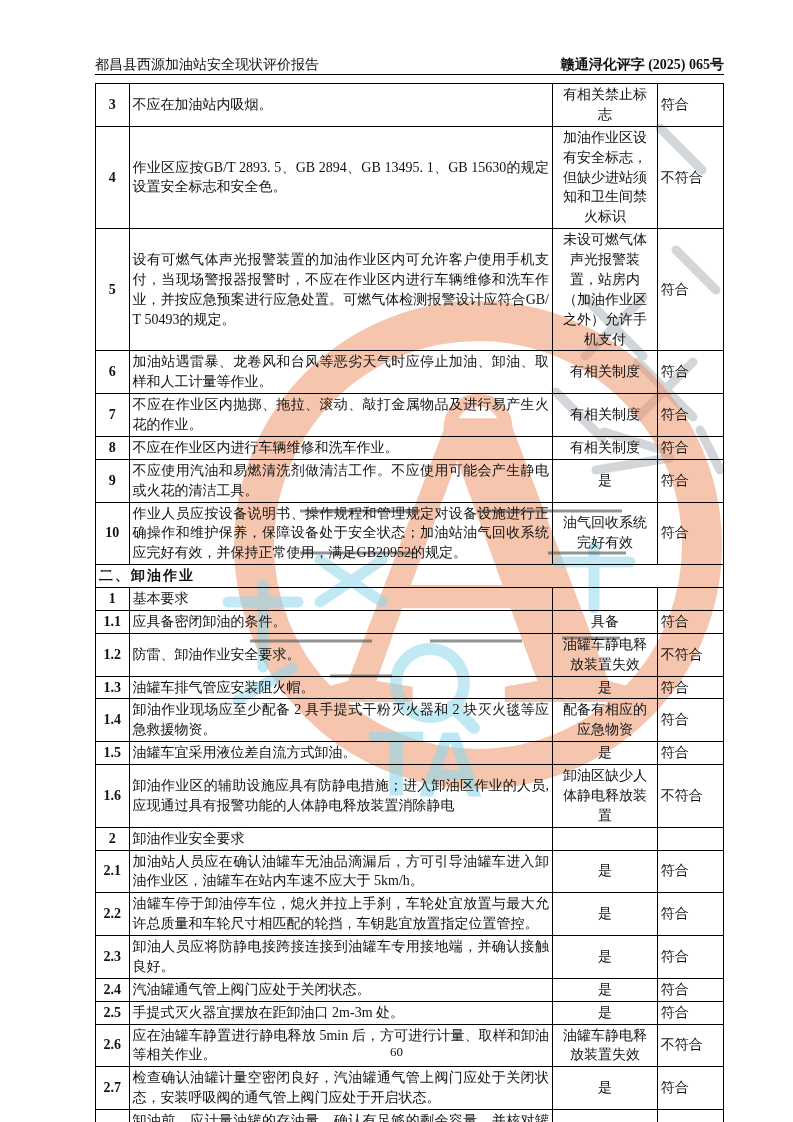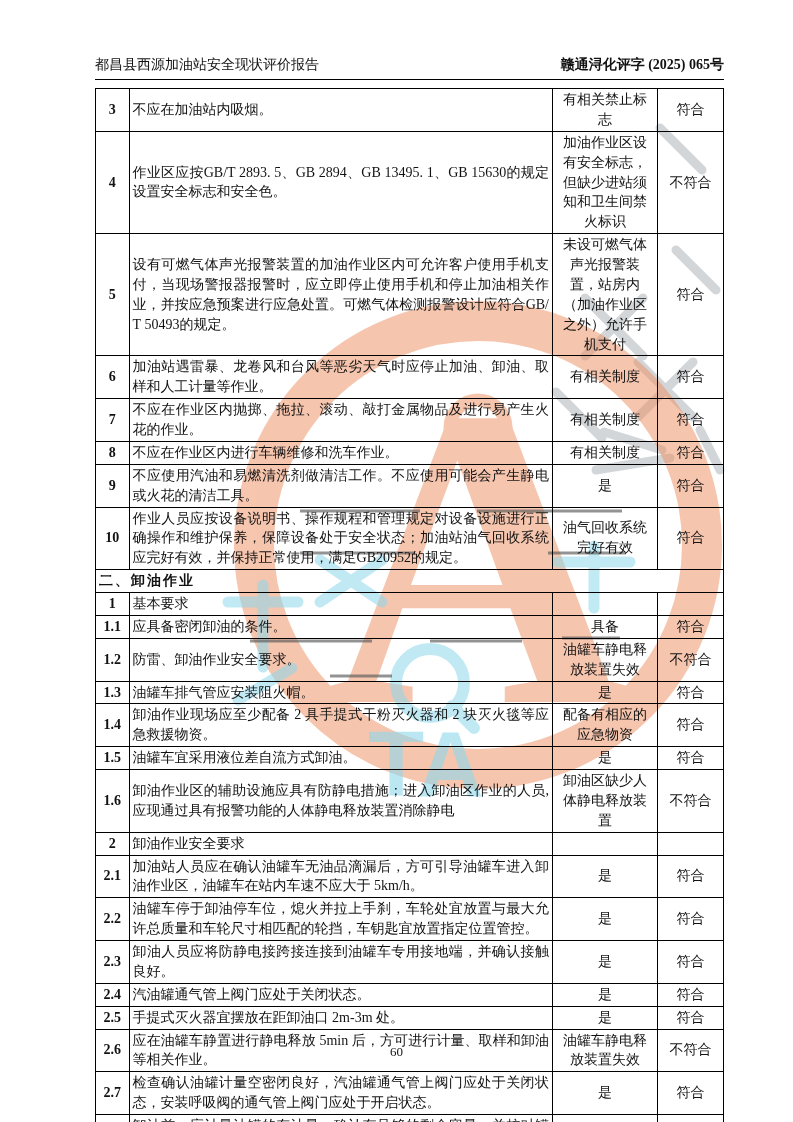--- a/index.html
+++ b/index.html
@@ -4,32 +4,32 @@
 <style>
   html,body{margin:0;padding:0;background:#9a9a9a;}
   .page{
     position:relative;width:793px;height:1122px;margin:0 auto;background:#fff;
     overflow:hidden;font-family:"Liberation Serif","DejaVu Serif",serif;color:#121212;
   }
   .wm{position:absolute;left:0;top:0;width:793px;height:1122px;z-index:0;pointer-events:none;}
   .content{position:absolute;left:95px;top:56px;width:629px;z-index:1;}
   .doc-header{
     display:flex;justify-content:space-between;align-items:flex-end;
-    font-size:14px;padding-bottom:5px;border-bottom:1.5px solid #000;margin-bottom:8px;
+    font-size:14px;border-bottom:1.5px solid #000;margin-bottom:8px;
   }
   .doc-header .hdr-right{font-weight:bold;}
   table.eval{width:100%;border-collapse:collapse;table-layout:fixed;background:transparent;}
   table.eval td{
     border:1.5px solid #000;font-size:14px;line-height:1.42;
     padding:1px 3px;vertical-align:middle;word-break:break-all;
   }
   td.c-no{text-align:center;font-weight:bold;font-size:13.5px;padding:1px 0;}
   td.c-desc{text-align:justify;}
   td.c-ev{text-align:center;padding:1px 1px;}
-  td.c-res{text-align:center;}
+  td.c-res{text-align:left;}
   td.c-section{text-align:left;font-weight:bold;font-size:15px;letter-spacing:2px;padding:2px;}
   .footer{position:absolute;left:0;top:1044px;width:100%;text-align:center;font-size:13px;z-index:1;}
 </style>
 </head>
 <body>
 
 <div class="page">
 
   <svg class="wm" viewBox="0 0 793 1122" aria-hidden="true">
 
@@ -89,21 +89,21 @@
 
   <tr>
     <td class="c-no">4</td>
     <td class="c-desc">作业区应按GB/T 2893. 5、GB 2894、GB 13495. 1、GB 15630的规定设置安全标志和安全色。</td>
     <td class="c-ev">加油作业区设有安全标志，但缺少进站须知和卫生间禁火标识</td>
     <td class="c-res">不符合</td>
   </tr>
 
   <tr>
     <td class="c-no">5</td>
-    <td class="c-desc">设有可燃气体声光报警装置的加油作业区内可允许客户使用手机支付，当现场警报器报警时，应立即停止使用手机和停止加油相关作业，并按应急预案进行应急处置。可燃气体检测报警设计应符合GB/T 50493的规定。</td>
+    <td class="c-desc">设有可燃气体声光报警装置的加油作业区内可允许客户使用手机支付，当现场警报器报警时，不应在作业区内进行车辆维修和洗车作业，并按应急预案进行应急处置。可燃气体检测报警设计应符合GB/T 50493的规定。</td>
     <td class="c-ev">未设可燃气体声光报警装置，站房内（加油作业区之外）允许手机支付</td>
     <td class="c-res">符合</td>
   </tr>
 
   <tr>
     <td class="c-no">6</td>
     <td class="c-desc">加油站遇雷暴、龙卷风和台风等恶劣天气时应停止加油、卸油、取样和人工计量等作业。</td>
     <td class="c-ev">有相关制度</td>
     <td class="c-res">符合</td>
   </tr>

